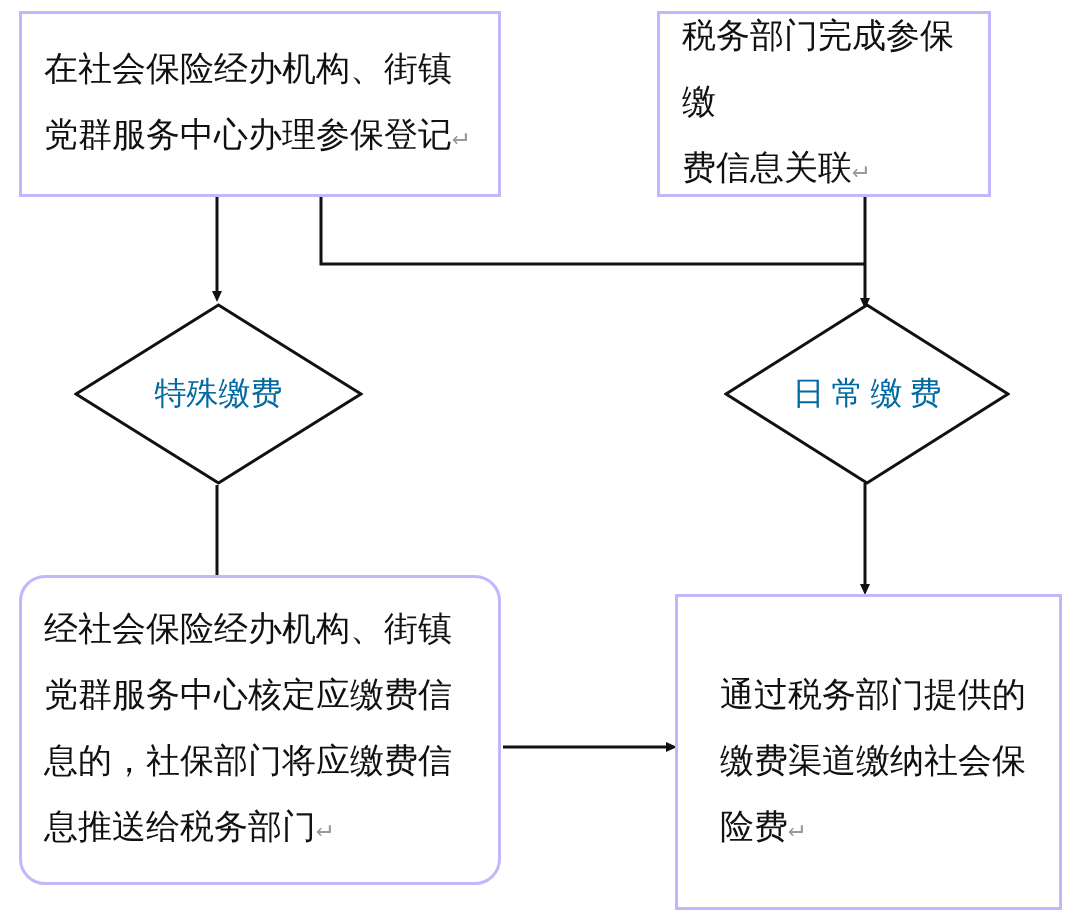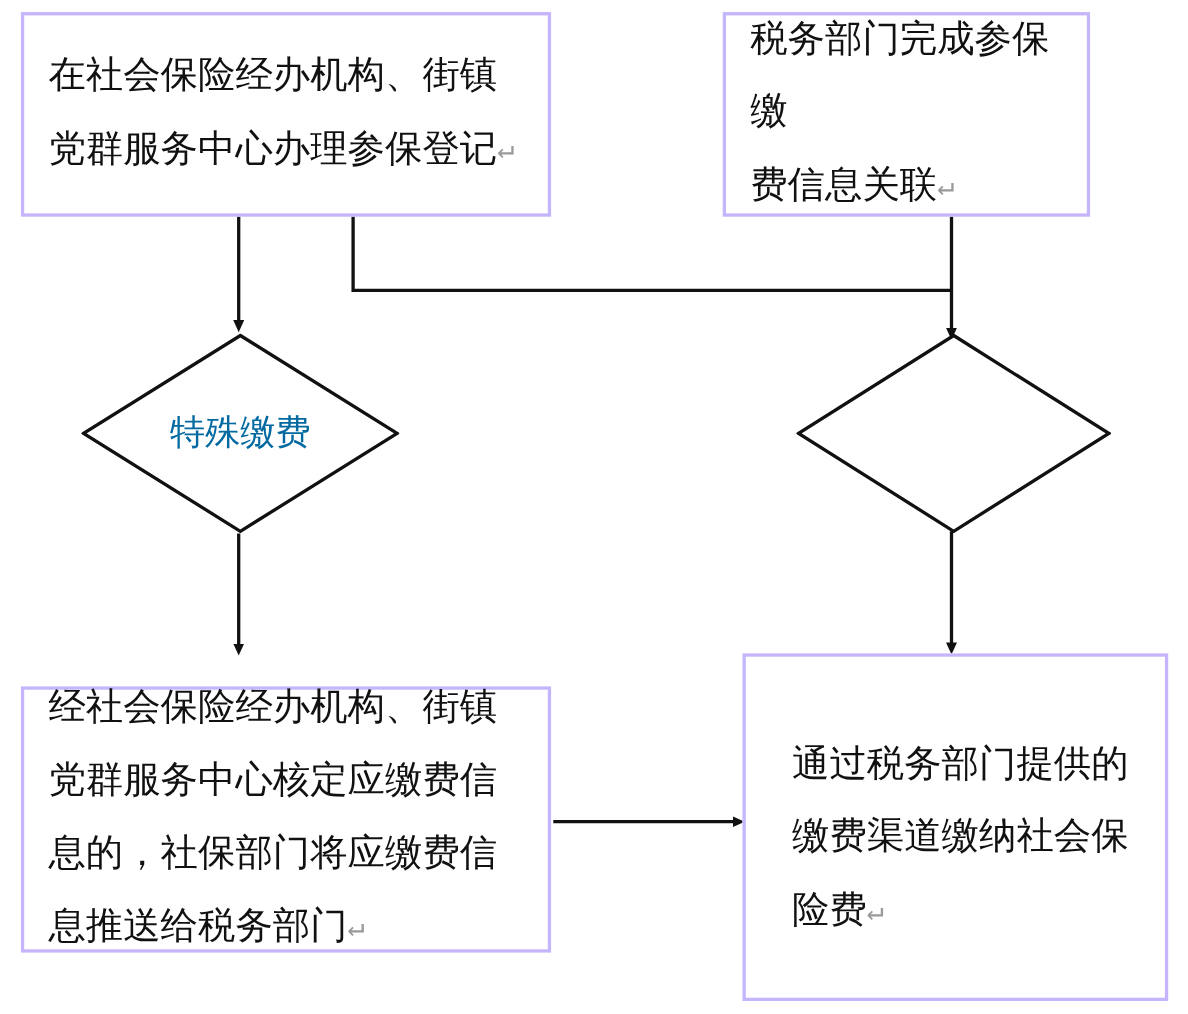--- a/index.html
+++ b/index.html
@@ -125,23 +125,24 @@
     <svg width="289" height="182" viewBox="0 0 289 182">
       <polygon points="144.5,2 287,91 144.5,180 2,91" fill="#ffffff" stroke="#111111" stroke-width="3"></polygon>
     </svg>
     <div class="dtext">特殊缴费</div>
   </div>
 
   <div class="node decision spaced" style="left:724px; top:303px; width:286px; height:182px;">
     <svg width="286" height="182" viewBox="0 0 286 182">
       <polygon points="143,2 284,91 143,180 2,91" fill="#ffffff" stroke="#111111" stroke-width="3"></polygon>
     </svg>
+    <div class="dtext">日常缴费</div>
   </div>
 
-  <div class="node process" style="left:19px; top:624px; width:482px; height:242px;">
+  <div class="node process" style="left:19px; top:575px; width:482px; height:310px;border-radius:26px;">
     <div class="text"><span>经社会保险经办机构、街镇
 党群服务中心核定应缴费信
 息的，社保部门将应缴费信
 息推送给税务部门</span><span class="ret">↵</span></div>
   </div>
 
   <div class="node process" style="left:675px; top:594px; width:387px; height:316px;">
     <div class="text" style="align-self:flex-start; margin-top:22px;margin-left:20px;"><span>通过税务部门提供的
 缴费渠道缴纳社会保
 险费</span><span class="ret">↵</span></div>

